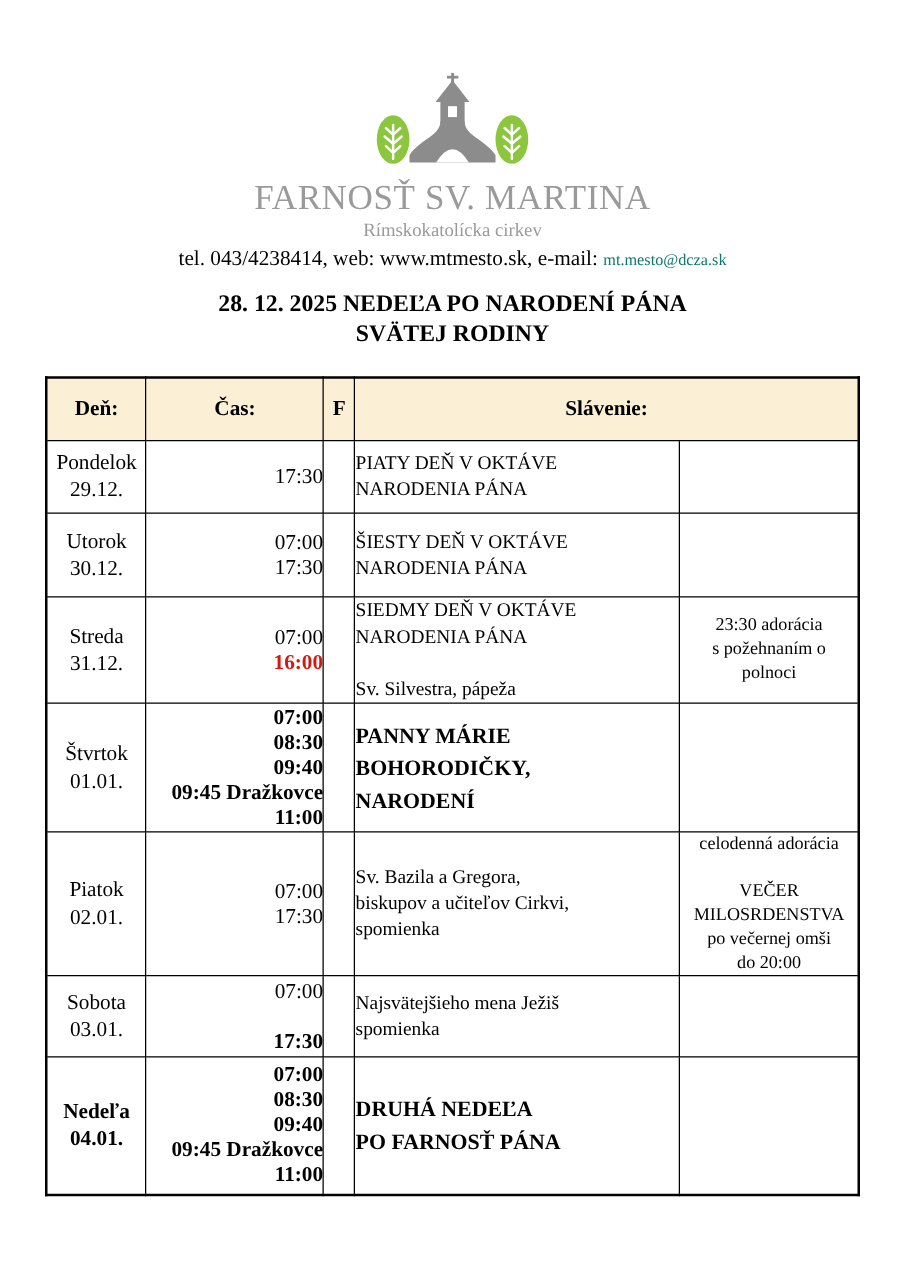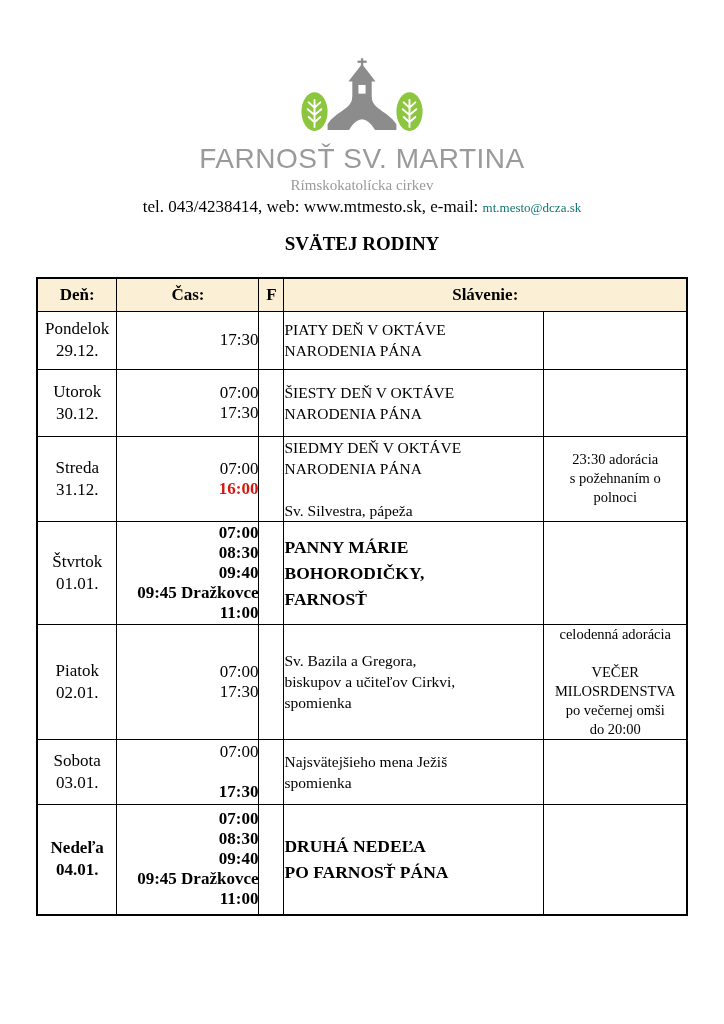--- a/index.html
+++ b/index.html
@@ -15,39 +15,39 @@
     width:724px;height:1024px;background:#fff;color:#000;
     font-family:"Liberation Serif","DejaVu Serif",serif;
   }
   .page{position:relative;width:724px;height:1024px;overflow:hidden;background:#fff}
   .letterhead{text-align:center;padding-top:58px}
   .logo{display:block;margin:0 auto}
   .church-fill{fill:var(--logo-gray)}
   .tree-fill{fill:var(--tree-green)}
   .tree-vein{stroke:#fff;stroke-width:2;fill:none;stroke-linecap:round}
   .org-name{
-    font-family:Liberation Sans, sans-serif;
+    font-family:Liberation Serif, serif;
     font-size:28px;color:var(--org-gray);letter-spacing:.5px;margin-top:3px;text-align:center;
   }
   .org-sub{
     font-family:Liberation Serif, serif;
     font-size:15px;color:var(--org-gray);margin-top:2px;
   }
   .address{font-size:17px;margin-top:12px}
   .contact{font-size:17px;margin-top:3px}
   .email{font-size:13px;color:#0f766e;cursor:pointer}
   .doc-title{font-size:19px;font-weight:bold;margin-top:15px;line-height:24px}
 
   table.schedule{
     width:650px;margin:21px auto 0;border-collapse:collapse;
     border:2px solid #000;table-layout:fixed;
   }
   .schedule th,.schedule td{border:1px solid #000;padding:0;vertical-align:middle}
   .schedule thead th{
-    height:33px;background:var(--header-bg);
+    height:50px;background:var(--header-bg);
     font-size:17px;font-weight:bold;text-align:center;
   }
   .c-day{text-align:center;font-size:17px;line-height:22px}
   .c-time{text-align:right;font-size:17px;line-height:20px}
   .c-f{}
   .c-slav{padding:4px 4px 4px 8px;font-size:15.5px;line-height:21px;text-align:left}
   .c-slav.big{font-size:17.5px;line-height:26px}
   .c-slav.big .line{font-weight:bold}
   .c-note{font-size:14.5px;line-height:19px;text-align:center;padding:0 5px}
   .line{white-space:pre-wrap}
@@ -90,20 +90,21 @@
         <path class="tree-vein" d="M114 43 V71 M114 51 L108 45.5 M114 51 L120 45.5 M114 58.5 L107 52.5 M114 58.5 L121 52.5 M114 66 L108 60.5 M114 66 L120 60.5"></path>
       </g>
     </svg>
 
     <div class="org-name">FARNOSŤ SV. MARTINA</div>
     <div class="org-sub">Rímskokatolícka cirkev</div>
 
     <div class="contact"><span>tel. 043/4238414, web: www.mtmesto.sk, e-mail: </span><a class="email">mt.mesto@dcza.sk</a></div>
 
     <div class="doc-title">
+      <div>28. 12. 2025 NEDEĽA PO NARODENÍ PÁNA</div>
       <div>SVÄTEJ RODINY</div>
     </div>
   </div>
 
   <table class="schedule">
     <colgroup>
       <col style="width:80px">
         <col style="width:142px">
         <col style="width:25px">
       <col style="width:260px">
@@ -183,21 +184,21 @@
             <div class="line b">07:00</div>
             <div class="line b">08:30</div>
             <div class="line b">09:40</div>
             <div class="line b">09:45 Dražkovce</div>
             <div class="line b">11:00</div>
           </td>
     <td class="c-f"></td>
     <td class="c-slav big">
             <div class="line">PANNY MÁRIE</div>
             <div class="line">BOHORODIČKY,</div>
-            <div class="line">FARNOSŤ</div>
+            <div class="line">NARODENÍ</div>
           </td>
     <td class="c-note"></td>
   </tr>
 
   <tr class="row-4">
     <td class="c-day">
             <div class="line">Piatok</div>
             <div class="line">02.01.</div>
           </td>
     <td class="c-time">

